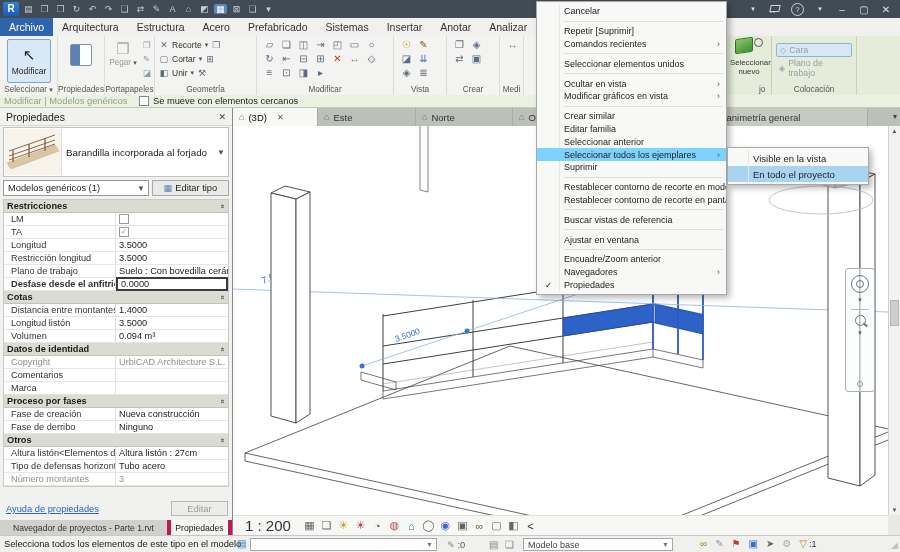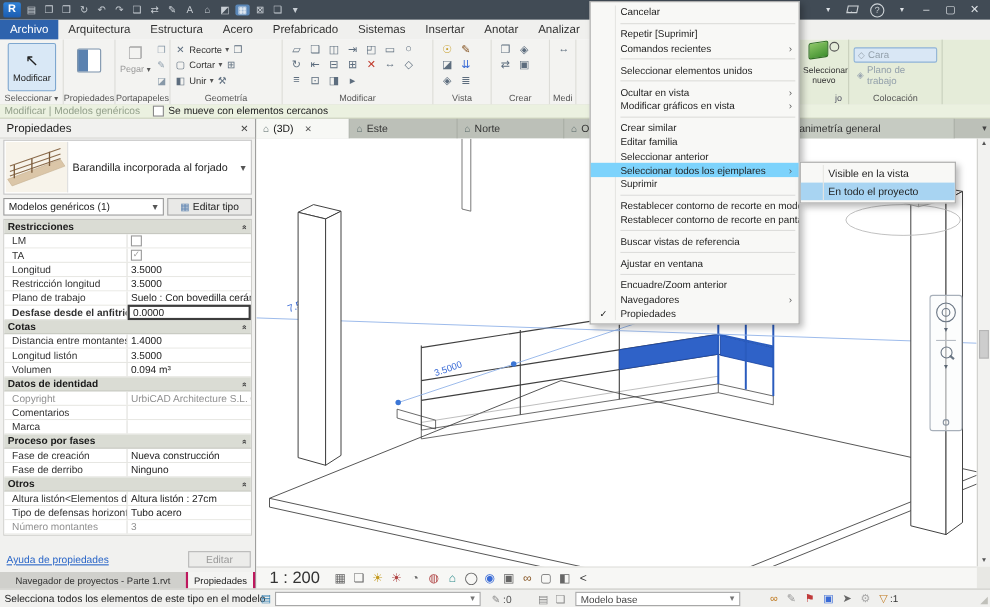--- a/index.html
+++ b/index.html
@@ -91,21 +91,21 @@
   .prow.dim .plab,.prow.dim .pval{color:#909090}
   .prow.active .plab{font-weight:bold}
   .prow.active .pval{border:2px solid #3c3c3c;margin:-1px 0;background:#fff;z-index:2}
   .cb{width:8px;height:8px;border:1px solid #999;background:#fff;font-size:8px;line-height:8px;text-align:center;color:#9a9a9a}
   #help-link{position:absolute;left:6px;bottom:6px;font-size:9.3px;color:#2a66c8;text-decoration:underline}
   #apply-btn{position:absolute;right:4px;bottom:4px;width:57px;height:15px;background:#ececea;border:1px solid #b8b8b8;
              font-size:9.3px;color:#9a9a9a;display:flex;align-items:center;justify-content:center;box-sizing:border-box}
 
   
   #palette-tabs{position:absolute;left:0;top:520px;width:233px;height:15px;background:#b9b9b5;display:flex;border-right:1px solid #8a8a8a;box-sizing:border-box}
-  .ptab{font-size:8.6px;display:flex;align-items:center;justify-content:center;border-right:2px solid #be185d;box-sizing:border-box;white-space:nowrap;overflow:hidden}
+  .ptab{font-size:8.6px;display:flex;align-items:center;justify-content:center;border-right:4px solid #be185d;box-sizing:border-box;white-space:nowrap;overflow:hidden}
   .ptab.t1{width:171px;background:#d0d0cc;color:#333}
   .ptab.t2{flex:1;background:#f4f4f2;color:#222}
 
   
   #viewtabs{position:absolute;left:233px;top:108px;width:667px;height:18px;background:#bcc0b8;display:flex}
   .vtab{display:flex;align-items:center;gap:4px;font-size:9.5px;color:#333;padding:0 6px;border-right:1px solid #a9ada5;box-sizing:border-box;white-space:nowrap}
   .vtab .hico{font-size:9px;color:#566}
   .vtab.active{background:#f7f8f5;color:#111}
   .vtab .x{font-size:8px;color:#555;margin-left:6px}
   .vtab.far{position:absolute;left:467px;top:0;height:18px;width:168px;background:#c6cbc2}

